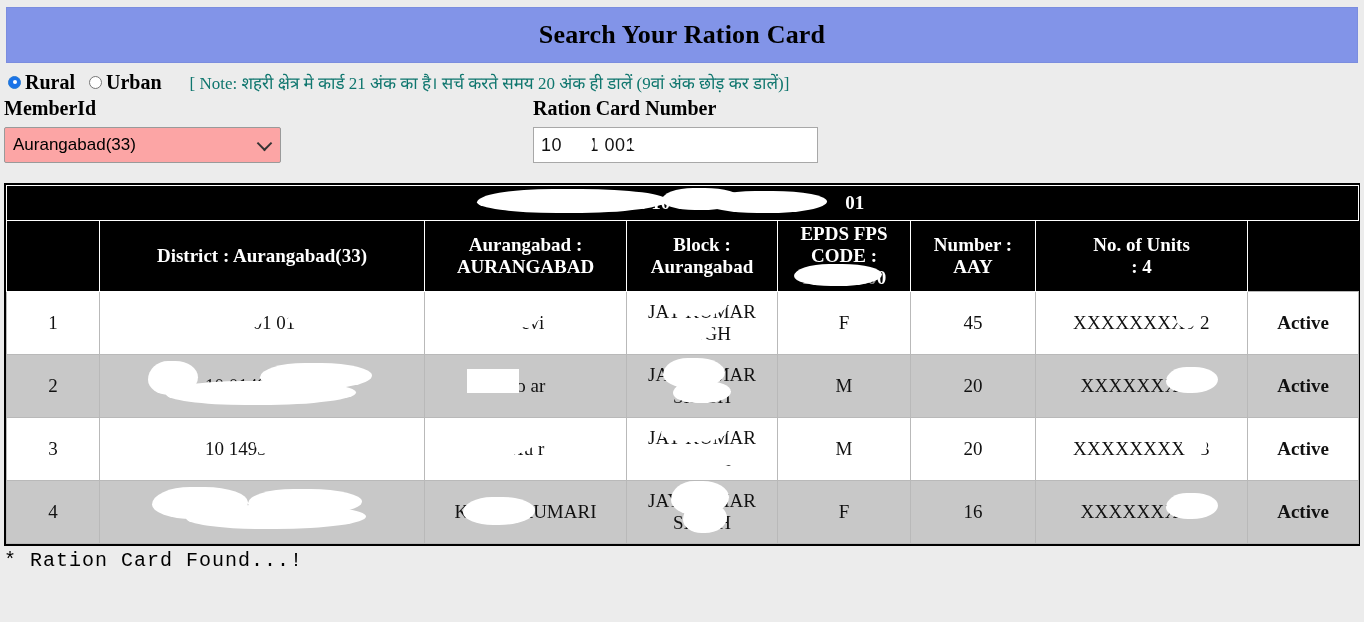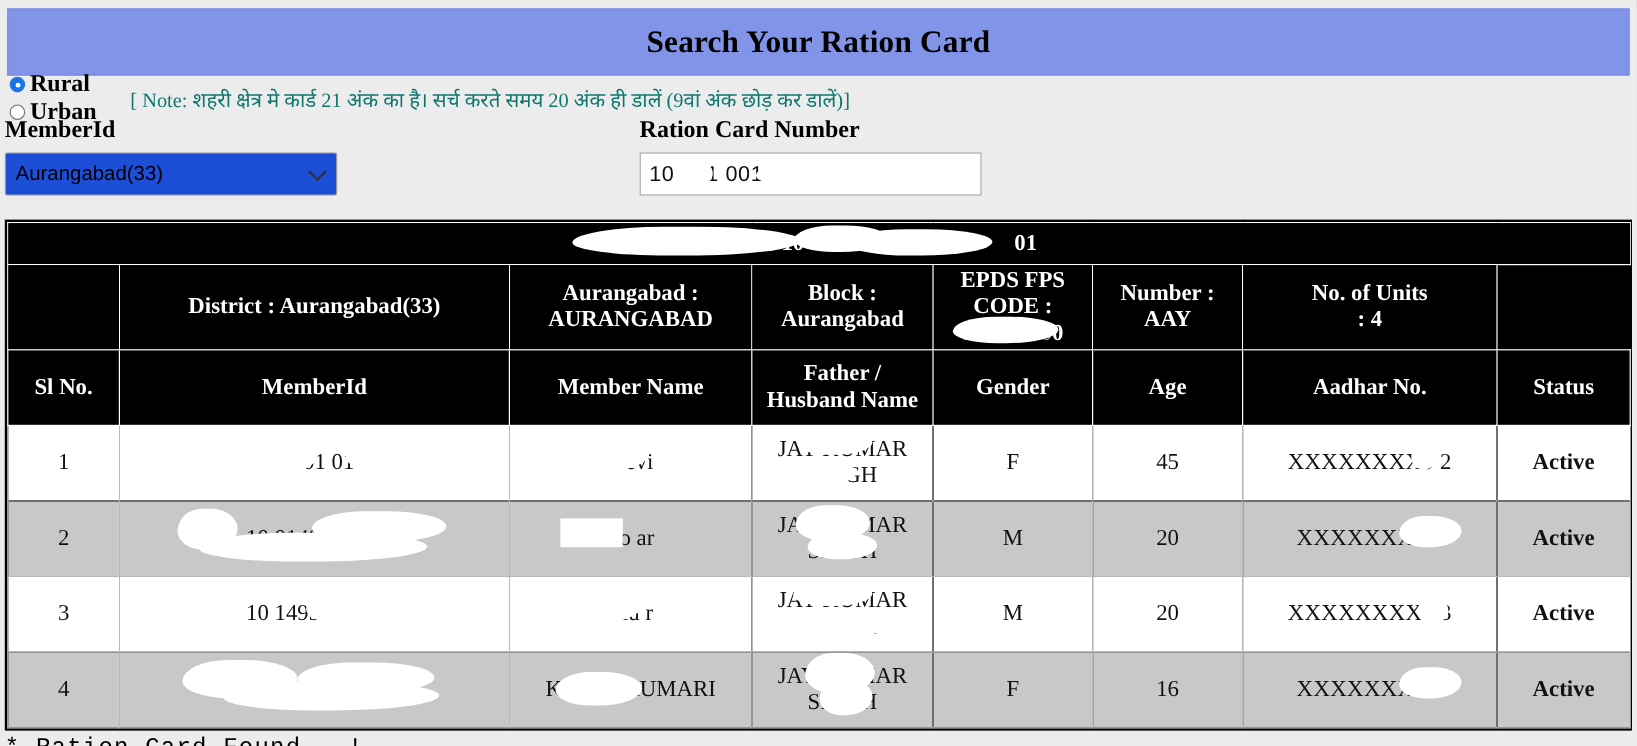--- a/index.html
+++ b/index.html
@@ -43,22 +43,21 @@
 
   
   .radio-row {
     display: flex;
     align-items: center;
     padding: 6px 0 0 8px;
     height: 26px;
   }
   .radio-group {
     display: flex;
-    align-items: flex-start;
-    flex-direction: column;
+    align-items: flex-end;
   }
   .radio-opt {
     display: flex;
     align-items: center;
     margin-right: 14px;
     cursor: pointer;
   }
   .radio-dot {
     width: 13px;
     height: 13px;
@@ -114,21 +113,21 @@
     position: absolute;
     left: 4px;
     top: 32px;
     width: 277px;
     height: 36px;
   }
   .select-box {
     width: 100%;
     height: 100%;
     box-sizing: border-box;
-    background: #1d4ed8;
+    background: #fca5a5;
     border: 1px solid #9a9a9a;
     border-radius: 2px;
     display: flex;
     align-items: center;
     padding: 0 8px;
     font-family: "Liberation Sans", sans-serif;
     font-size: 17px;
     position: relative;
   }
   .select-caret {
@@ -364,30 +363,20 @@
             </div>
           </td>
           <td>
             <div>Number : AAY</div>
           </td>
           <td>
             <div>No. of Units</div>
             <div>: 4</div>
           </td>
         </tr>
-        <tr class="col-head-row">
-          <td>Sl No.</td>
-          <td>MemberId</td>
-          <td>Member Name</td>
-          <td>Father /<br>Husband Name</td>
-          <td>Gender</td>
-          <td>Age</td>
-          <td>Aadhar No.</td>
-          <td>Status</td>
-        </tr>
       </thead>
       <tbody class="body-rows">
 
         <tr>
           <td>1</td>
           <td>
             <span>10        01                         01</span>
             <span class="redact-soft" style="left:48px; top:12px; width:60px; height:26px;"></span>
             <span class="redact-soft" style="left:115px; top:10px; width:50px; height:28px;"></span>
             <span class="redact-soft" style="left:188px; top:12px; width:82px; height:26px;"></span>

